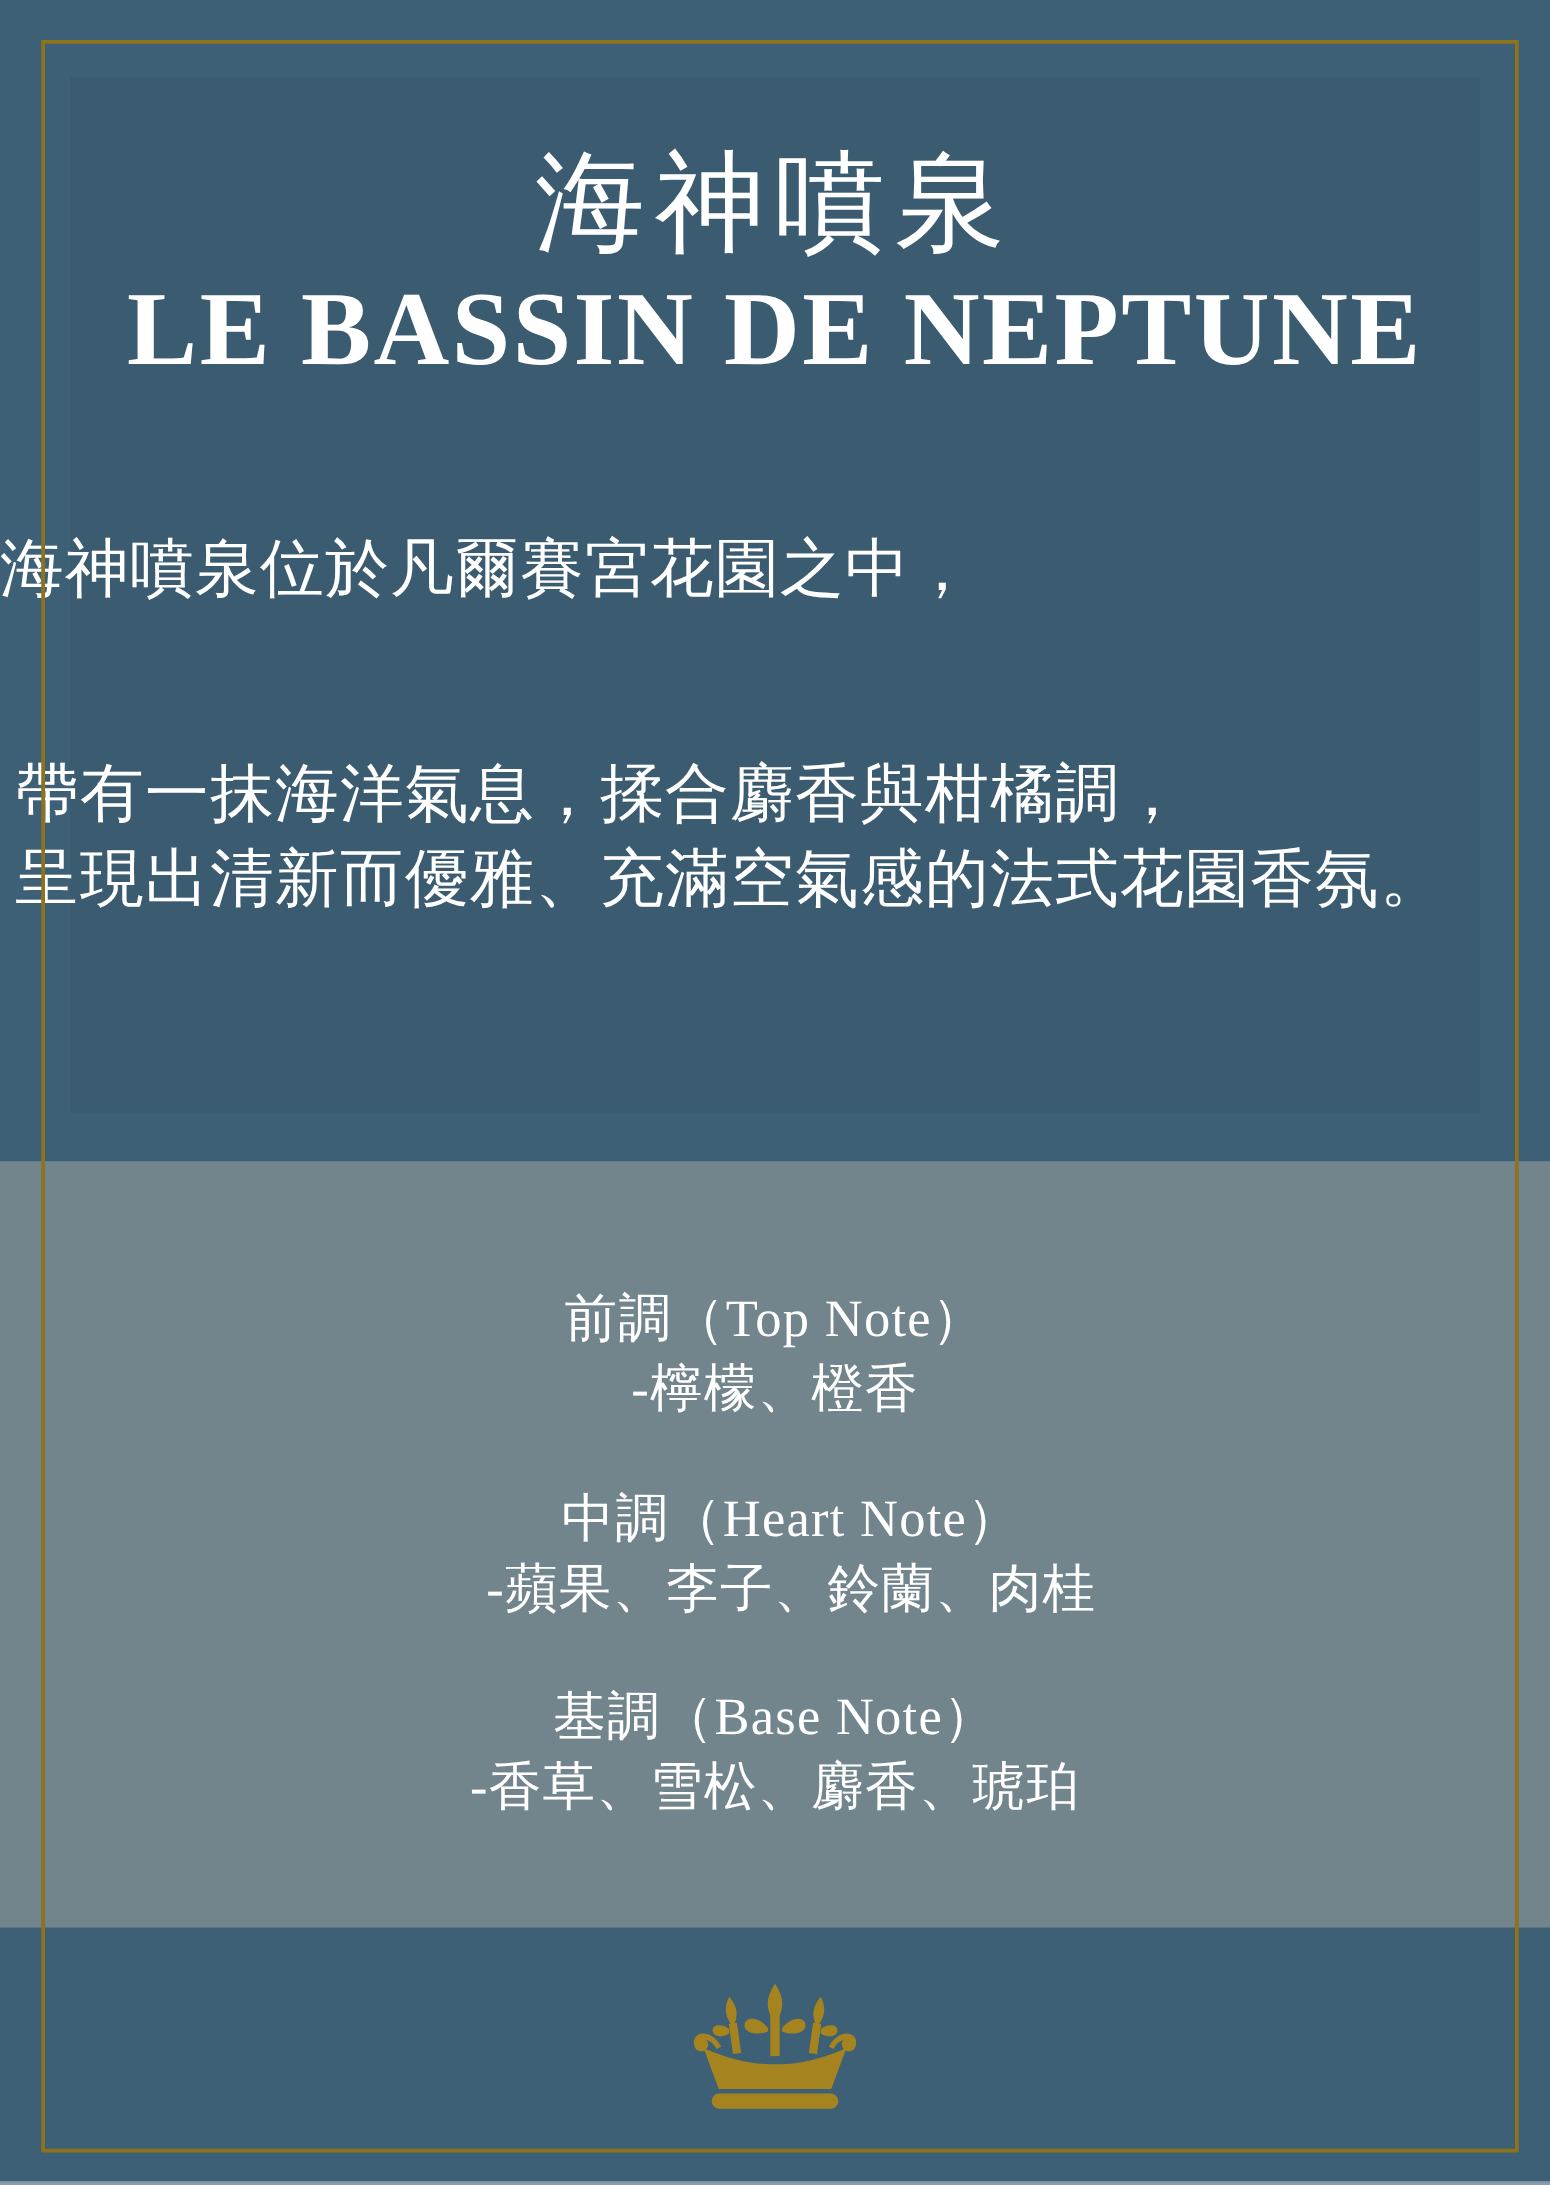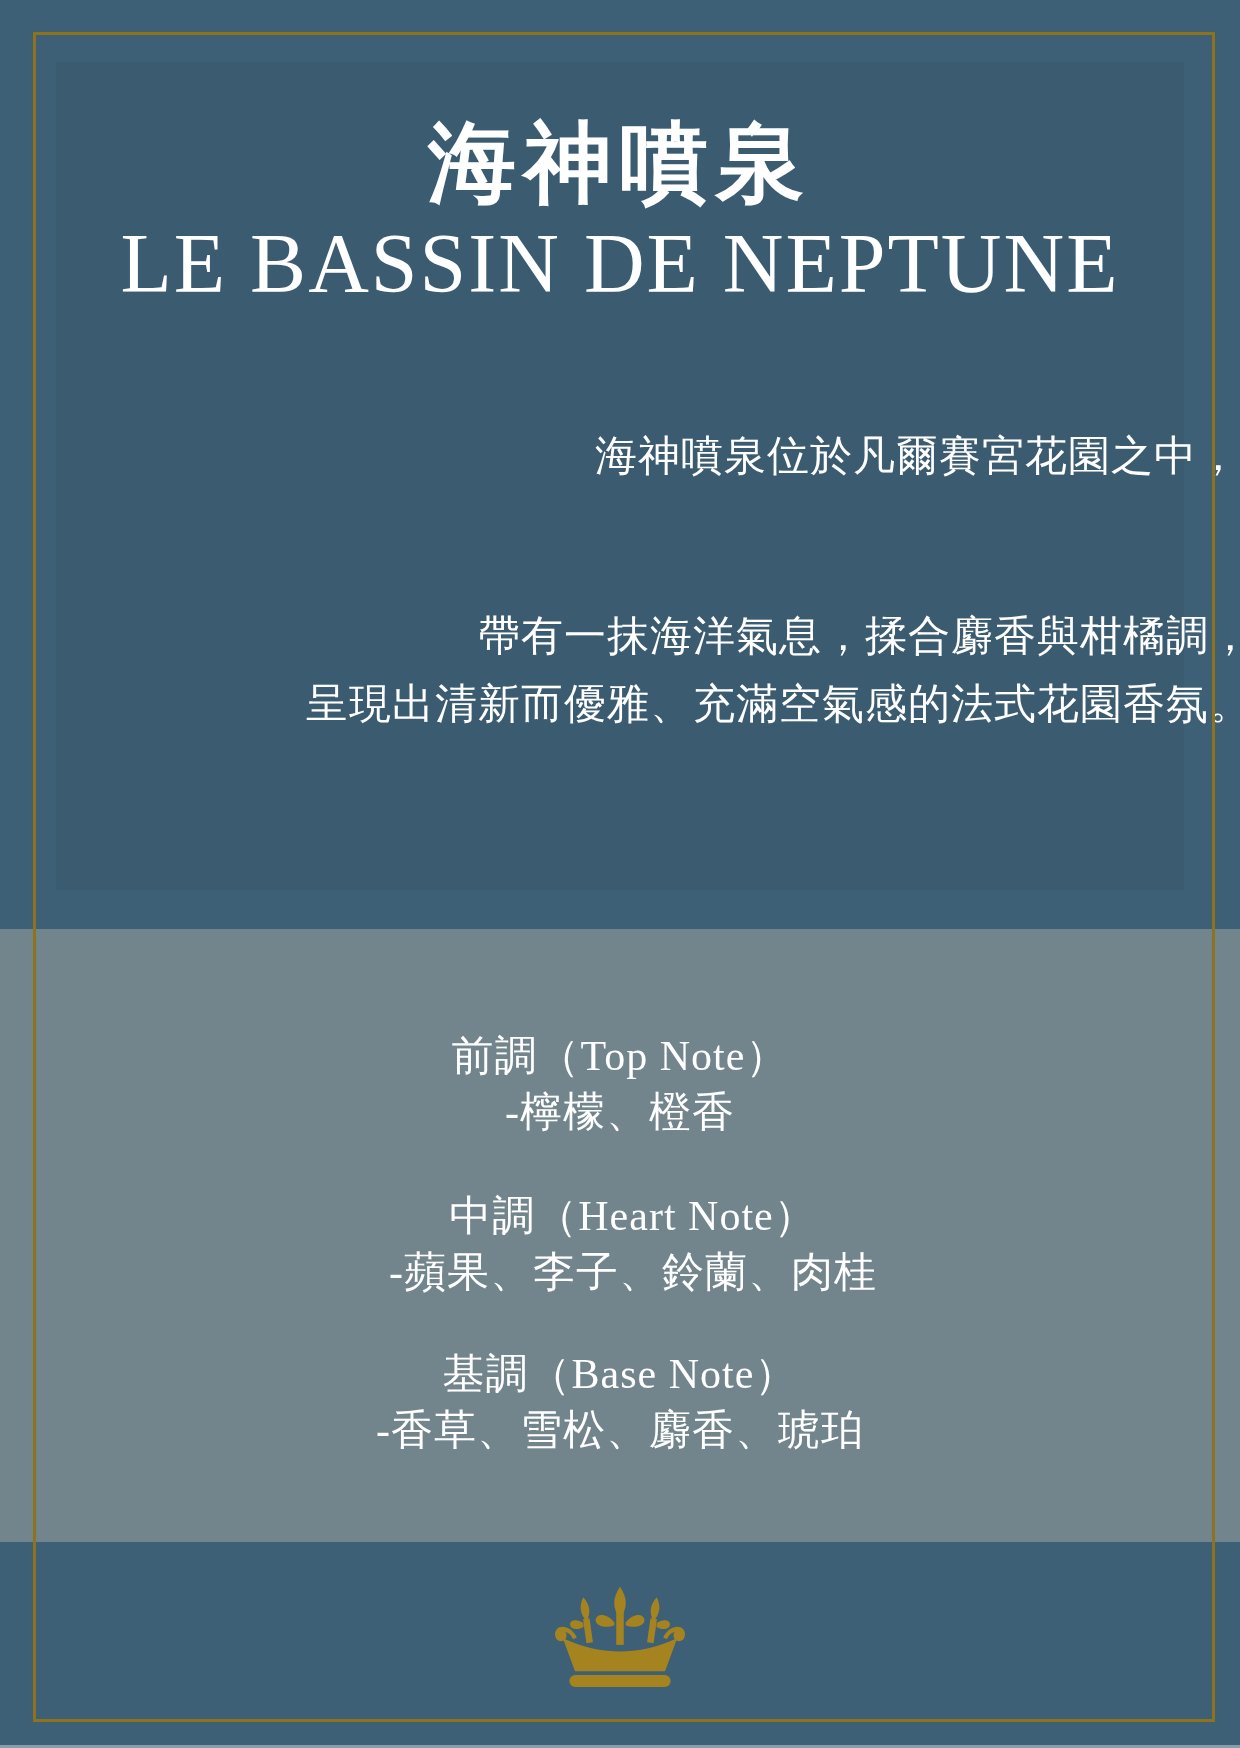--- a/index.html
+++ b/index.html
@@ -30,32 +30,32 @@
     border:3px solid #8E721C;
     pointer-events:none;
   }
   .centered-line {
     position:absolute; left:0; width:100%;
     text-align:center;
     white-space:nowrap;
   }
   .title-zh {
     top:116px;
-    font-size:88px; font-weight:700; letter-spacing:8px;
+    font-size:88px; font-weight:400; letter-spacing:8px;
     line-height:1.1;
   }
   .title-fr {
     top:218px;
-    font-size:84px; font-weight:400; letter-spacing:2px;
+    font-size:84px; font-weight:700; letter-spacing:2px;
     line-height:1.1;
   }
   .para {
     position:absolute; left:0; width:100%;
-    text-align:right;
-    font-size:42px; line-height:68px;
+    text-align:left;
+    font-size:51px; line-height:68px;
     letter-spacing:1px;
   }
   .intro { top:422px; }
   .desc  { top:602px;padding-left:12px; }
   .note-group {
     position:absolute; left:0; width:100%;
     text-align:center;
     font-size:42px; line-height:56px;
     letter-spacing:1px;
   }

